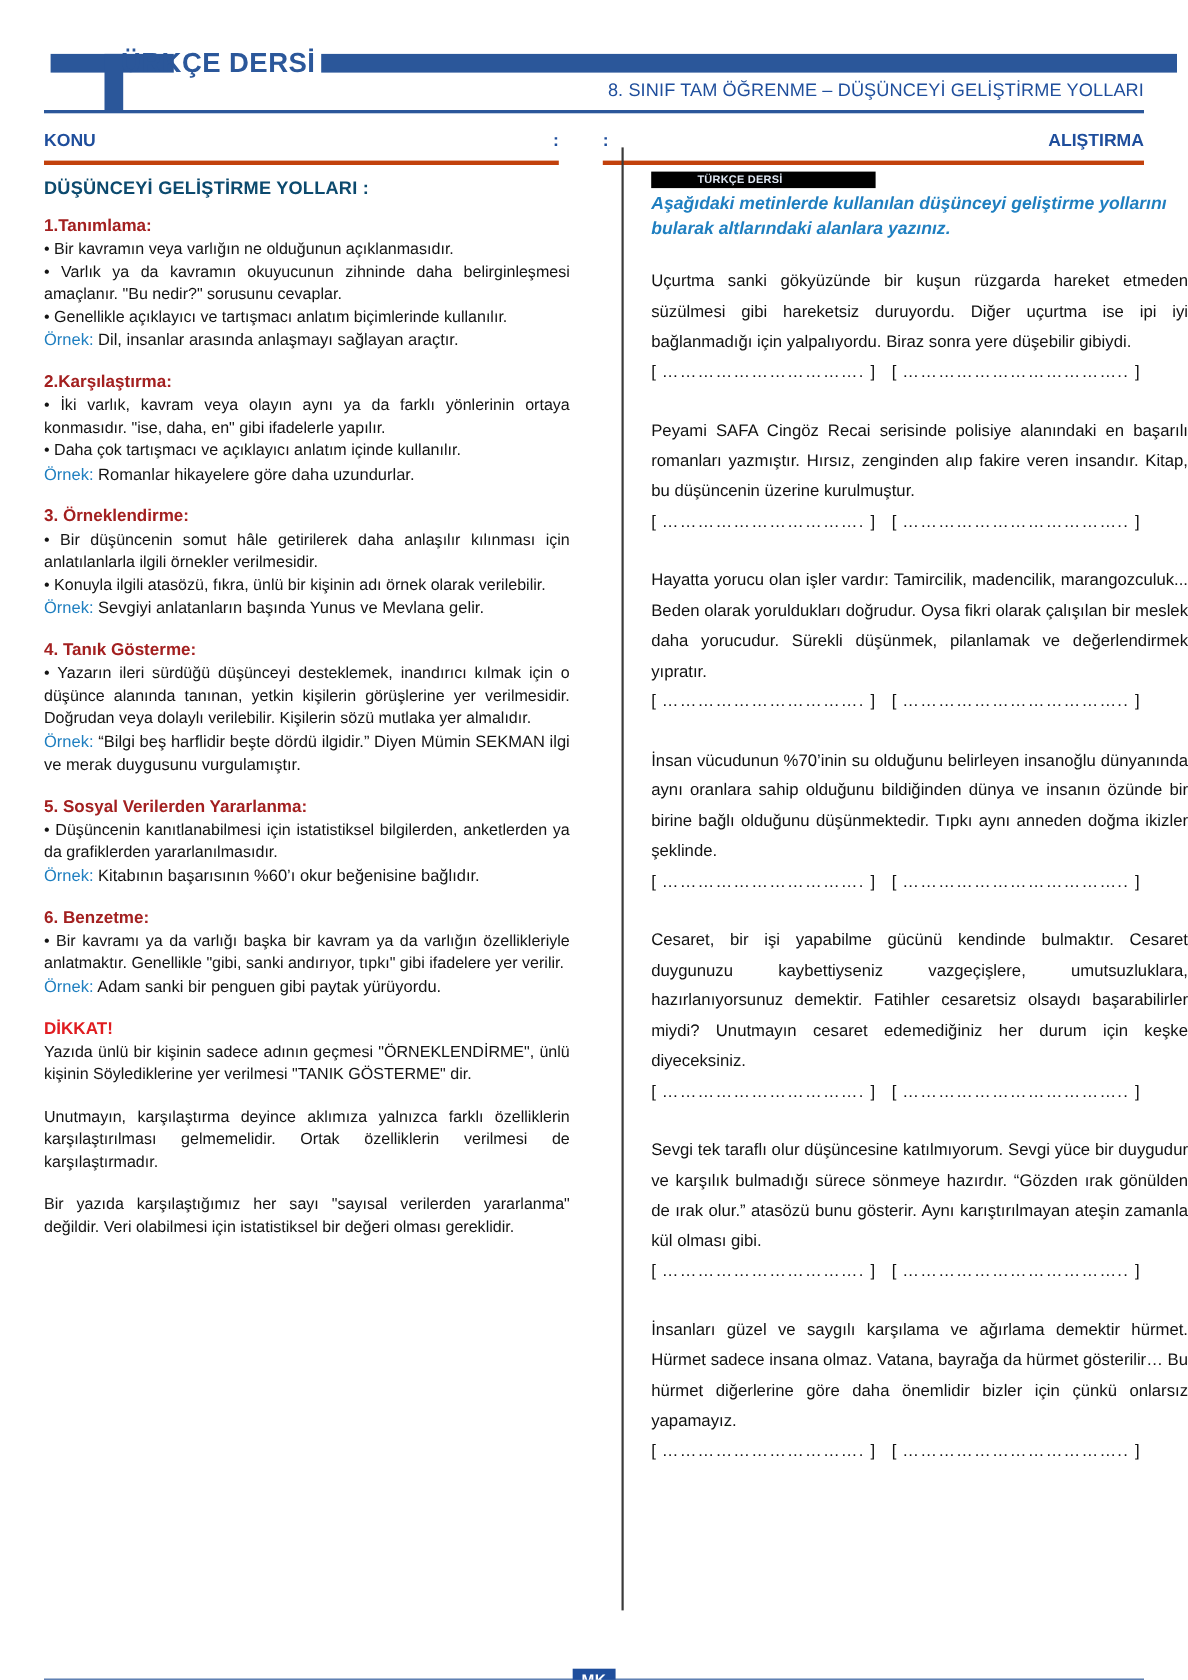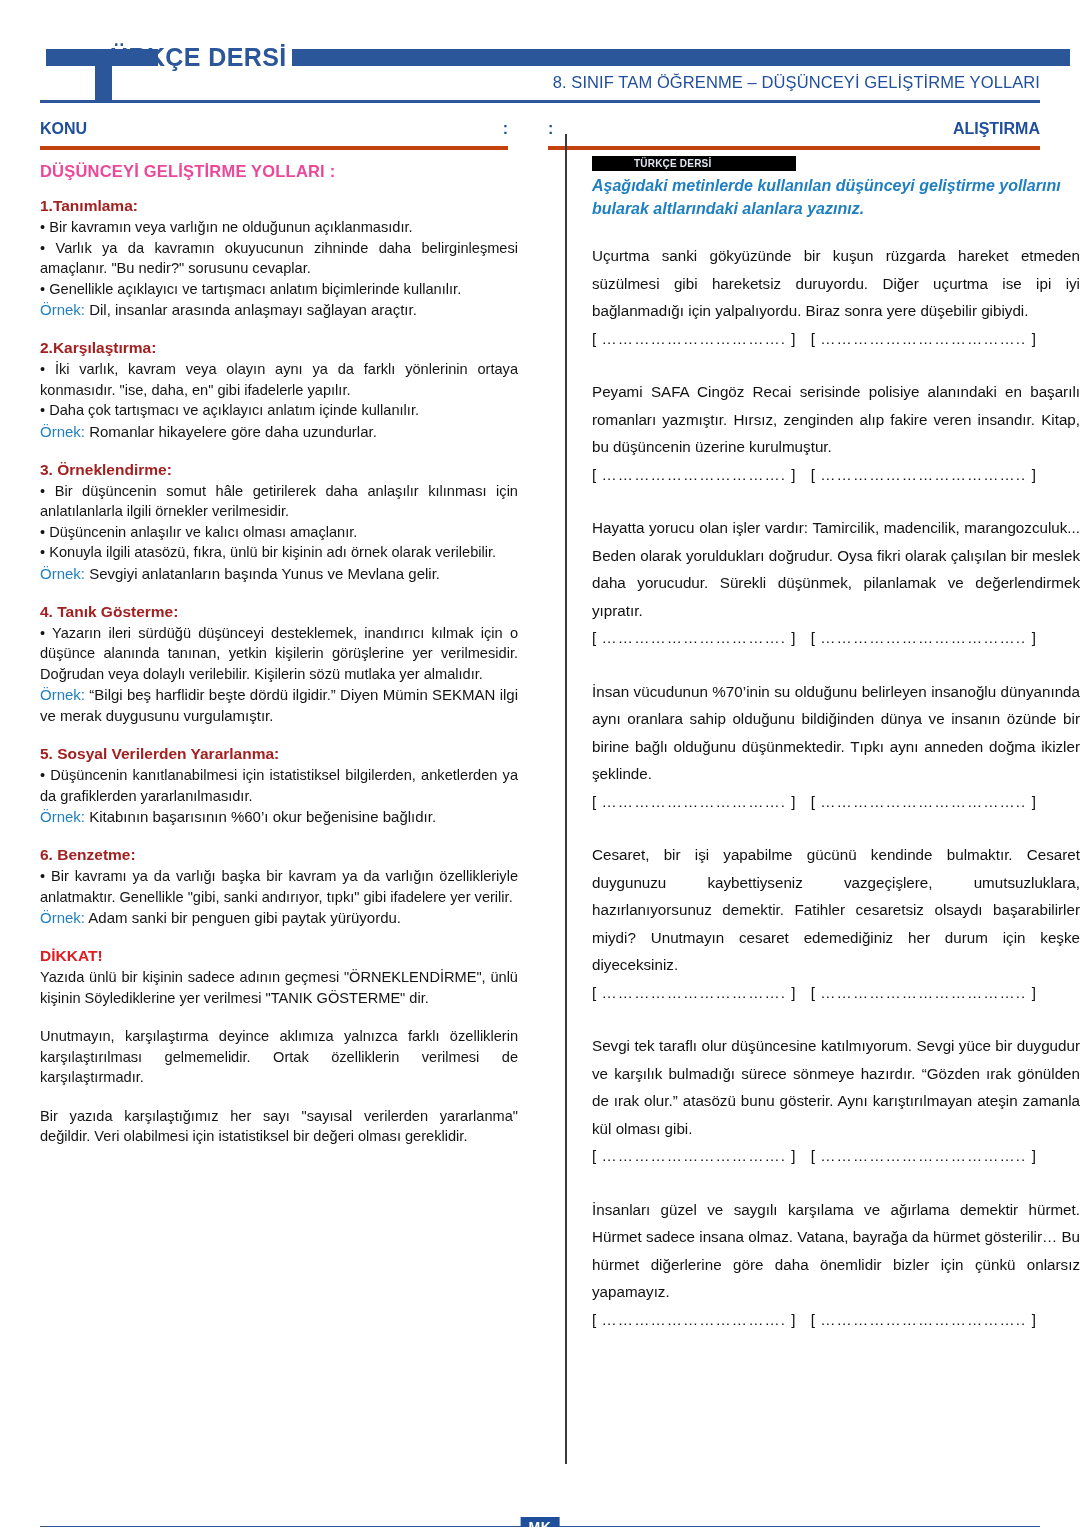--- a/index.html
+++ b/index.html
@@ -142,21 +142,21 @@
     top: -22px;
     width: 2px;
     height: 1330px;
     background: #3a3a3a;
   }
 
   
   .main-heading {
     font-size: 16.5px;
     font-weight: bold;
-    color: #ec4899;
+    color: #0c4a6e;
     margin: 6px 0 16px 0;
     letter-spacing: 0.2px;
   }
   .sec-heading {
     font-size: 15.5px;
     font-weight: bold;
     color: #a32020;
     margin: 0 0 2px 0;
   }
   .sec {
@@ -315,21 +315,20 @@
           </div>
           <div class="sec">
             <div class="sec-heading">2.Karşılaştırma:</div>
             <p class="bullet">• İki varlık, kavram veya olayın aynı ya da farklı yönlerinin ortaya konmasıdır. "ise, daha, en" gibi ifadelerle yapılır.</p>
             <p class="bullet">• Daha çok tartışmacı ve açıklayıcı anlatım içinde kullanılır.</p>
             <p class="example"><span class="ex-label">Örnek:</span><span> Romanlar hikayelere göre daha uzundurlar.</span></p>
           </div>
           <div class="sec">
             <div class="sec-heading">3. Örneklendirme:</div>
             <p class="bullet">• Bir düşüncenin somut hâle getirilerek daha anlaşılır kılınması için anlatılanlarla ilgili örnekler verilmesidir.</p>
-            <p class="bullet">• Düşüncenin anlaşılır ve kalıcı olması amaçlanır.</p>
             <p class="bullet">• Konuyla ilgili atasözü, fıkra, ünlü bir kişinin adı örnek olarak verilebilir.</p>
             <p class="example"><span class="ex-label">Örnek:</span><span> Sevgiyi anlatanların başında Yunus ve Mevlana gelir.</span></p>
           </div>
           <div class="sec">
             <div class="sec-heading">4. Tanık Gösterme:</div>
             <p class="bullet">• Yazarın ileri sürdüğü düşünceyi desteklemek, inandırıcı kılmak için o düşünce alanında tanınan, yetkin kişilerin görüşlerine yer verilmesidir. Doğrudan veya dolaylı verilebilir. Kişilerin sözü mutlaka yer almalıdır.</p>
             <p class="example"><span class="ex-label">Örnek:</span><span> “Bilgi beş harflidir beşte dördü ilgidir.” Diyen Mümin SEKMAN ilgi ve merak duygusunu vurgulamıştır.</span></p>
           </div>
           <div class="sec">
             <div class="sec-heading">5. Sosyal Verilerden Yararlanma:</div>

